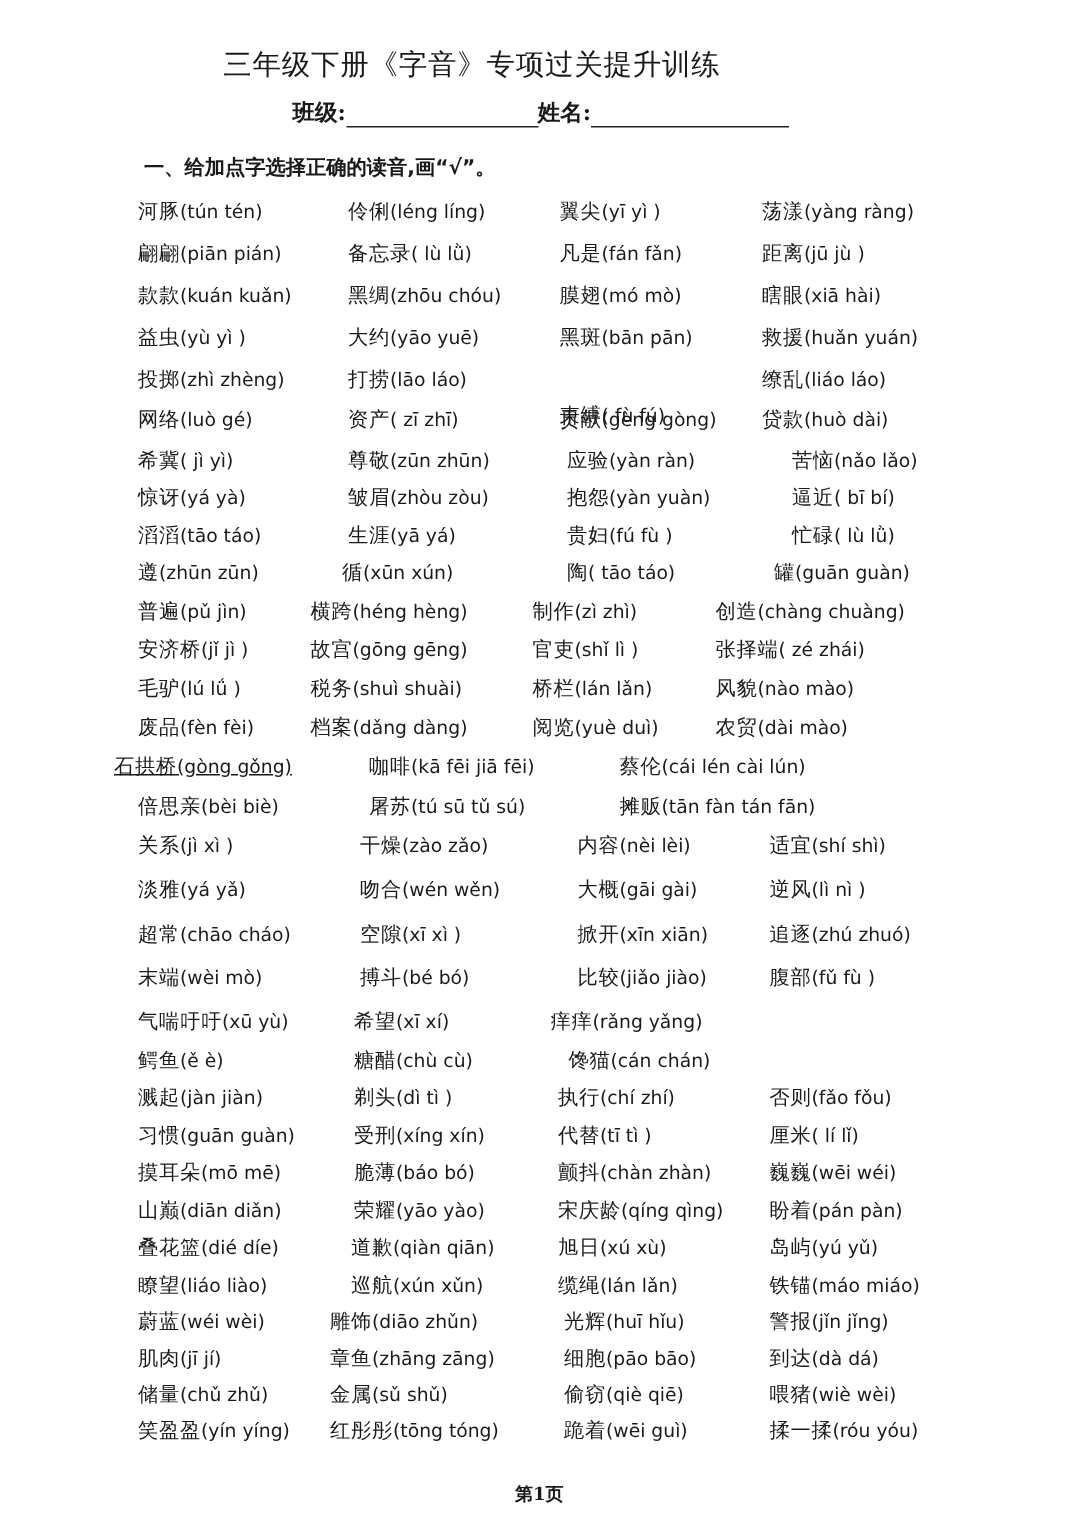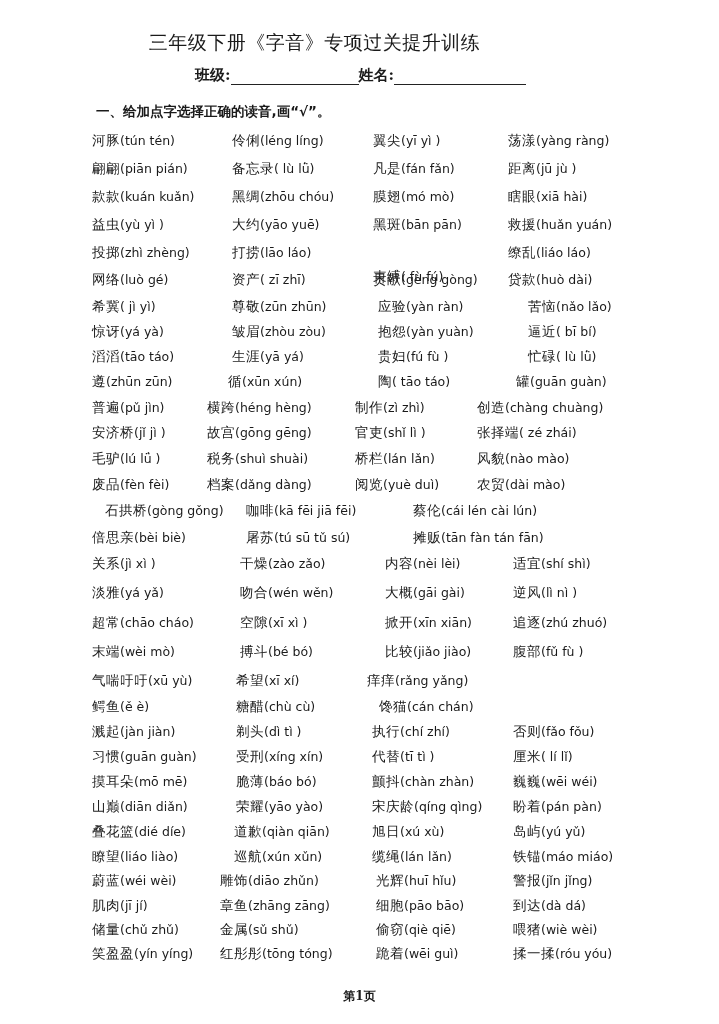--- a/index.html
+++ b/index.html
@@ -113,21 +113,21 @@
       <div class="item" style="left: 355px;"><span class="w">桥栏</span><span class="p">(lán   lǎn)</span></div>
       <div class="item" style="left: 477px;"><span class="w">风貌</span><span class="p">(nào   mào)</span></div>
     </div>
     <div class="row" style="top: 476px;">
       <div class="item" style="left: 92px;"><span class="w">废品</span><span class="p">(fèn   fèi)</span></div>
       <div class="item" style="left: 207px;"><span class="w">档案</span><span class="p">(dǎng   dàng)</span></div>
       <div class="item" style="left: 355px;"><span class="w">阅览</span><span class="p">(yuè   duì)</span></div>
       <div class="item" style="left: 477px;"><span class="w">农贸</span><span class="p">(dài   mào)</span></div>
     </div>
     <div class="row" style="top: 502px;">
-      <div class="item" style="left: 105px;"><span class="w">石拱桥</span><span class="p">(gòng   gǒng)</span></div>
+      <div class="item" style="left: 76px; text-decoration: underline;"><span class="w">石拱桥</span><span class="p">(gòng   gǒng)</span></div>
       <div class="item" style="left: 246px;"><span class="w">咖啡</span><span class="p">(kā fēi   jiā fēi)</span></div>
       <div class="item" style="left: 413px;"><span class="w">蔡伦</span><span class="p">(cái lén   cài lún)</span></div>
     </div>
     <div class="row" style="top: 529px;">
       <div class="item" style="left: 92px;"><span class="w">倍思亲</span><span class="p">(bèi   biè)</span></div>
       <div class="item" style="left: 246px;"><span class="w">屠苏</span><span class="p">(tú sū   tǔ sú)</span></div>
       <div class="item" style="left: 413px;"><span class="w">摊贩</span><span class="p">(tān fàn   tán fān)</span></div>
     </div>
     <div class="row" style="top: 555px;">
       <div class="item" style="left: 92px;"><span class="w">关系</span><span class="p">(jì   xì )</span></div>

